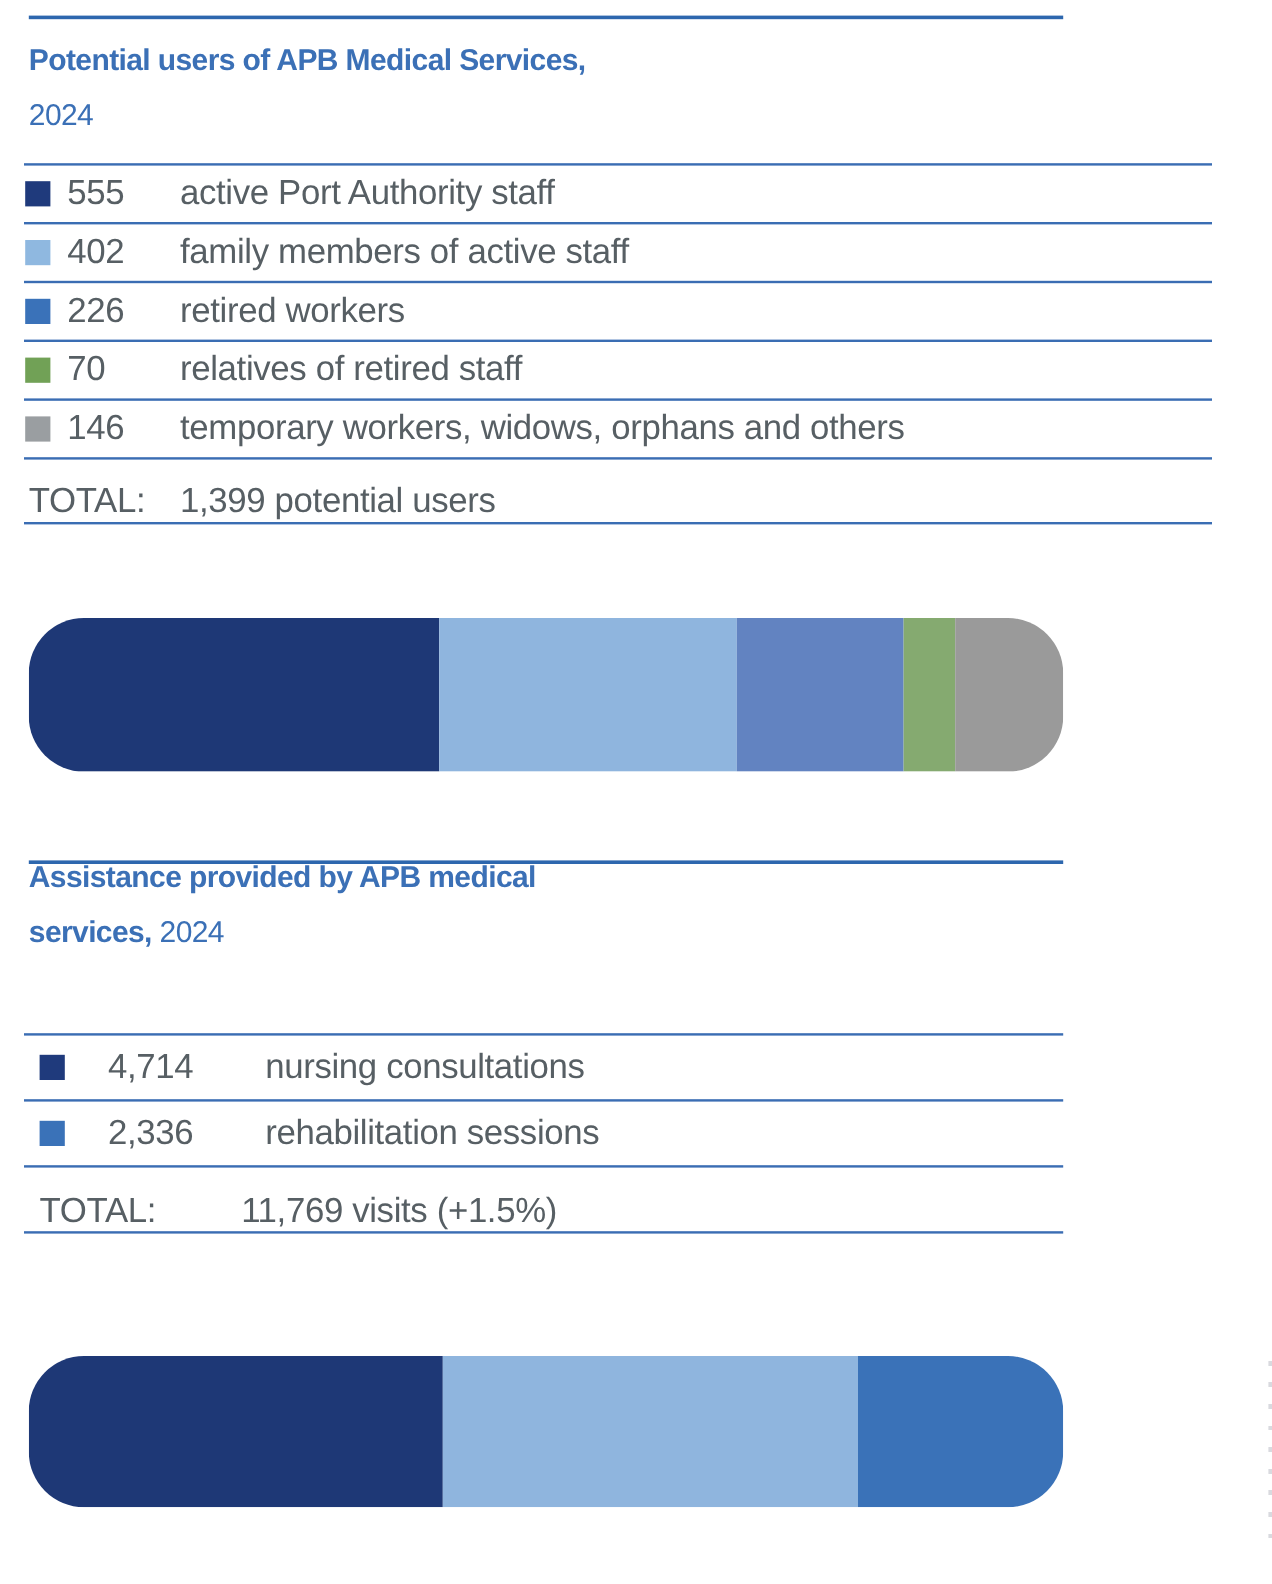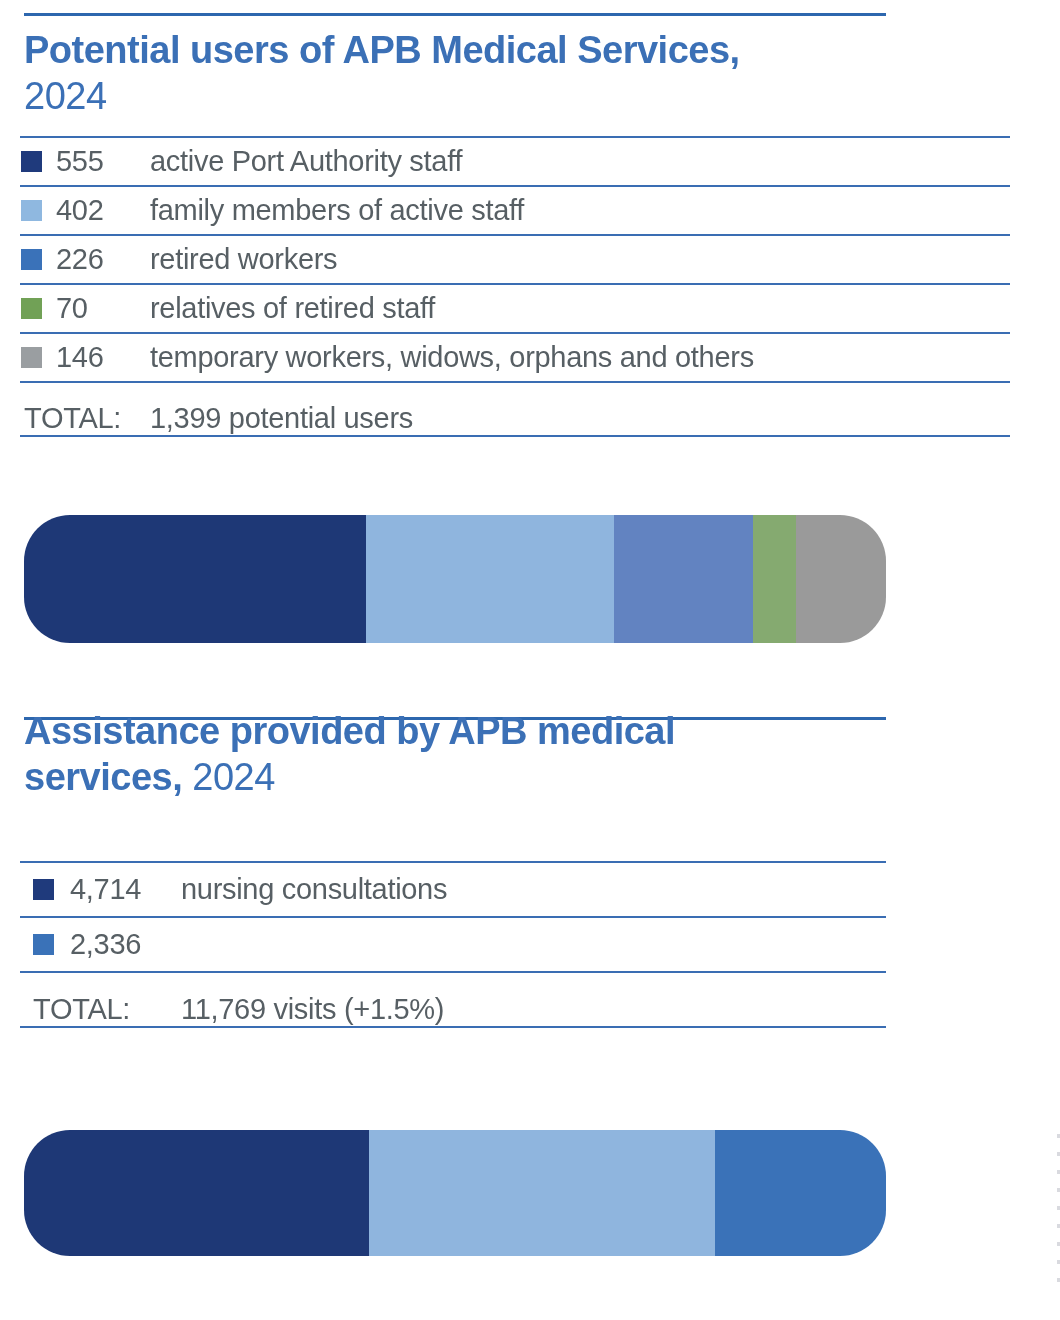--- a/index.html
+++ b/index.html
@@ -4,42 +4,42 @@
 <style>
   html,body{margin:0;padding:0;background:#ffffff;}
   body{
     width:1060px;height:1320px;position:relative;overflow:hidden;
     font-family:"Liberation Sans", sans-serif;
     -webkit-font-smoothing:antialiased;
   }
   .rule-heavy{position:absolute;height:3px;background:#2d67ae;}
   .title{
     position:absolute;left:24px;width:870px;
-    font-size:38px;line-height:46px;color:#3b70b6;letter-spacing:-0.5px;
+    font-size:25px;line-height:46px;color:#3b70b6;letter-spacing:-0.5px;
   }
   .title .b{font-weight:bold;}
   .title .yr{font-weight:normal;}
   .legend-table{position:absolute;background:transparent;}
   .lrow{
     display:flex;align-items:center;box-sizing:border-box;
     border-top:2px solid #3a6db3;
     font-size:29px;color:#575f64;letter-spacing:-0.3px;
   }
   .total-row{border-bottom:2px solid #3a6db3;align-items:flex-end;}
   .swatch{flex:0 0 auto;width:21px;height:21px;}
   .val{flex:0 0 auto;}
   .lbl{flex:1 1 auto;white-space:nowrap;}
   
   .sec1 .lrow{height:49px;}
   .sec1 .total-row{height:56px;}
   .sec1 .swatch{margin-left:1px;}
   .sec1 .val{margin-left:14px;width:94px;}
   .sec1 .total-lab{margin-left:4px;width:126px;}
   
-  .sec2 .lrow{height:55px;}
+  .sec2 .lrow{height:55px;gap:20px;}
   .sec2 .total-row{height:57px;}
   .sec2 .swatch{margin-left:13px;}
   .sec2 .val{margin-left:16px;width:111px;}
   .sec2 .total-lab{margin-left:13px;width:148px;}
   .stacked-bar{
     position:absolute;left:24px;width:862px;height:127px;
     border-radius:46px;overflow:hidden;display:flex;
   }
   .stacked-bar .seg{height:100%;}
   .edge-marks{
@@ -112,20 +112,21 @@
   <div class="legend-table sec2" style="left:20px;top:861px;width:866px;">
     <div>
         <div class="lrow">
           <span class="swatch" style="background: rgb(31, 58, 124);"></span>
           <span class="val">4,714</span>
           <span class="lbl">nursing consultations</span>
         </div>
         <div class="lrow">
           <span class="swatch" style="background: rgb(58, 114, 184);"></span>
           <span class="val">2,336</span>
+          <span class="lbl">rehabilitation sessions</span>
         </div>
       </div>
     <div class="lrow total-row">
       <span class="total-lab">TOTAL:</span>
       <span class="lbl">11,769 visits (+1.5%)</span>
     </div>
   </div>
 
   <div class="stacked-bar" style="top:1130px;height:126px;">
       <div class="seg" title="nursing consultations: 4714" style="flex-grow: 4714; background: rgb(30, 56, 118);"></div>

